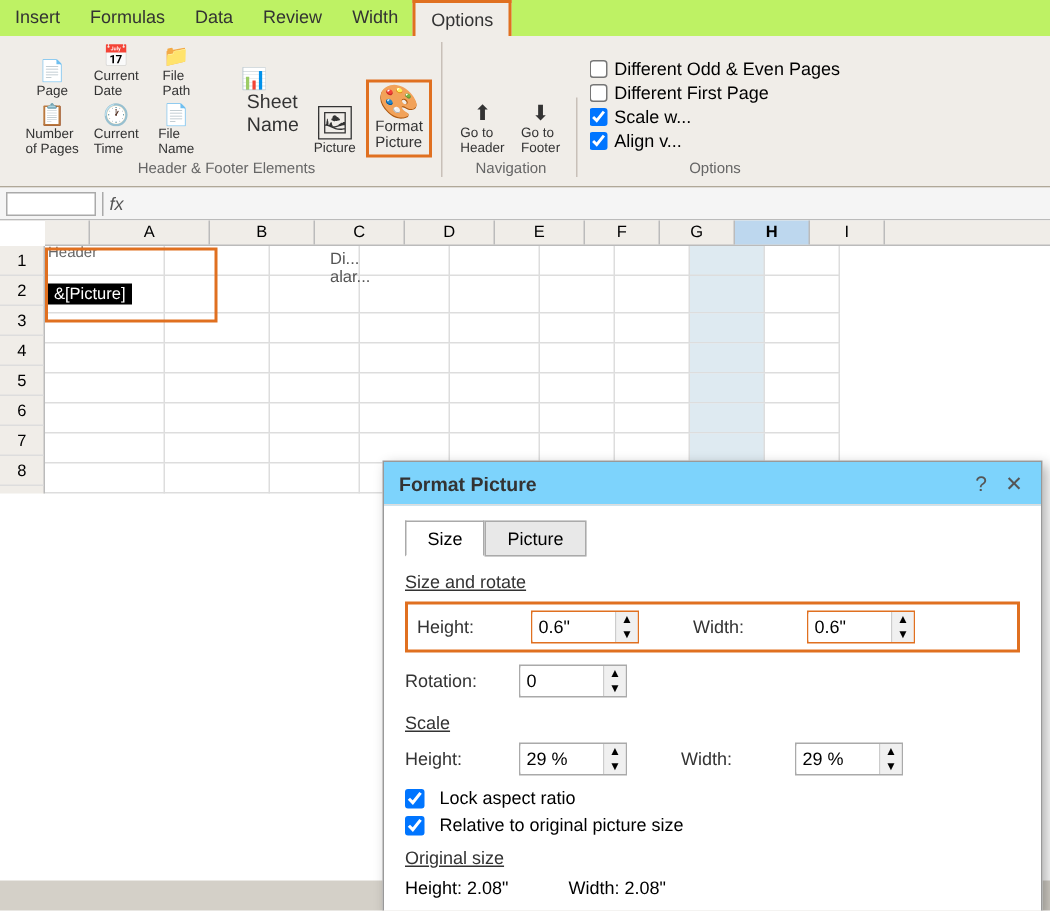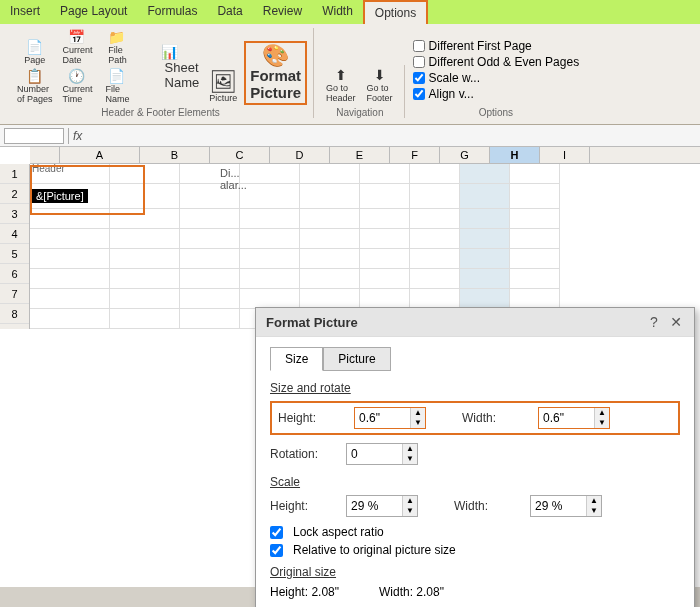--- a/index.html
+++ b/index.html
@@ -22,21 +22,21 @@
     .ribbon-checkbox { width: 12px; height: 12px; }
 
     
     .formula-bar { background: #f5f5f5; border-bottom: 1px solid #bbb; display: flex; align-items: center; padding: 2px 4px; height: 22px; }
     .name-box { width: 60px; border: 1px solid #aaa; padding: 1px 3px; font-size: 11px; background: white; }
     .formula-divider { width: 1px; height: 16px; background: #aaa; margin: 0 4px; }
     .fx-label { font-size: 12px; font-style: italic; color: #555; margin-right: 4px; }
 
     
     .dialog-overlay { position: absolute; top: 160px; left: 255px; width: 440px; background: white; border: 1px solid #999; box-shadow: 3px 3px 8px rgba(0,0,0,0.3); z-index: 100; }
-    .dialog-titlebar { background: #e5e5e5; border-bottom: 1px solid #ddd; padding: 6px 10px; display: flex; justify-content: space-between; align-items: center; }
+    .dialog-titlebar { background: #7dd3fc; border-bottom: 1px solid #ddd; padding: 6px 10px; display: flex; justify-content: space-between; align-items: center; }
     .dialog-title { font-size: 13px; font-weight: bold; color: #333; }
     .dialog-controls { display: flex; gap: 6px; }
     .dialog-ctrl-btn { width: 16px; height: 16px; border: none; background: transparent; cursor: pointer; font-size: 14px; color: #555; display: flex; align-items: center; justify-content: center; }
 
     .dialog-body { padding: 10px 14px; }
 
     .dialog-tabs { display: flex; gap: 0; margin-bottom: 10px; }
     .dialog-tab { padding: 4px 14px; border: 1px solid #aaa; background: #e8e8e8; cursor: pointer; font-size: 12px; }
     .dialog-tab.active { background: white; border-bottom: 1px solid white; z-index: 1; position: relative; }
     .form-label { font-size: 12px; color: #333; min-width: 60px; }
@@ -59,21 +59,20 @@
 
     
     .format-picture-btn { border: 2px solid #e07020 !important; }
   </style>
 </head>
 <body>
 
 <div class="ribbon">
   <div class="ribbon-tabs">
     <div class="ribbon-tab">Insert</div>
-    <div class="ribbon-tab">Page Layout</div>
     <div class="ribbon-tab">Formulas</div>
     <div class="ribbon-tab">Data</div>
     <div class="ribbon-tab">Review</div>
     <div class="ribbon-tab">Width</div>
     <div class="ribbon-tab design-active">Options</div>
   </div>
 
   <div class="ribbon-content">
 
     <div class="ribbon-group">
@@ -117,21 +116,21 @@
           <span style="font-size:13px;margin-left:24px;">Sheet<br>Name</span>
         </div>
 
         <div class="ribbon-btn" style="min-width:38px;">
           <span class="icon">🖼</span>
           <span style="font-size:9px;">Picture</span>
         </div>
 
         <div class="ribbon-btn format-picture-btn" style="min-width:42px;border:2px solid #e07020;">
           <span class="icon">🎨</span>
-          <span style="font-size:15px;font-weight:bold;">Format<br>Picture</span>
+          <span style="font-size:10px;">Format<br>Picture</span>
         </div>
       </div>
       <div class="ribbon-group-label">Header &amp; Footer Elements</div>
     </div>
 
     <div class="ribbon-group">
       <div class="ribbon-group-items">
         <div class="ribbon-btn" style="min-width:36px;">
           <span class="icon-sm">⬆</span>
           <span style="font-size:9px;">Go to<br>Header</span>
@@ -141,25 +140,25 @@
           <span style="font-size:9px;">Go to<br>Footer</span>
         </div>
       </div>
       <div class="ribbon-group-label">Navigation</div>
     </div>
 
     <div class="ribbon-group" style="border-right:none;">
       <div style="display:flex;flex-direction:column;gap:2px;padding:4px 0;">
         <div class="ribbon-right-row">
           <input type="checkbox" class="ribbon-checkbox" style="">
-          <span>Different First Page</span>
+          <span>Different Odd &amp; Even Pages</span>
         </div>
         <div class="ribbon-right-row">
           <input type="checkbox" class="ribbon-checkbox" style="">
-          <span>Different Odd &amp; Even Pages</span>
+          <span>Different First Page</span>
         </div>
         <div class="ribbon-right-row">
           <input type="checkbox" class="ribbon-checkbox" checked="" style="">
           <span>Scale w...</span>
         </div>
         <div class="ribbon-right-row">
           <input type="checkbox" class="ribbon-checkbox" checked="" style="">
           <span>Align v...</span>
         </div>
       </div>

